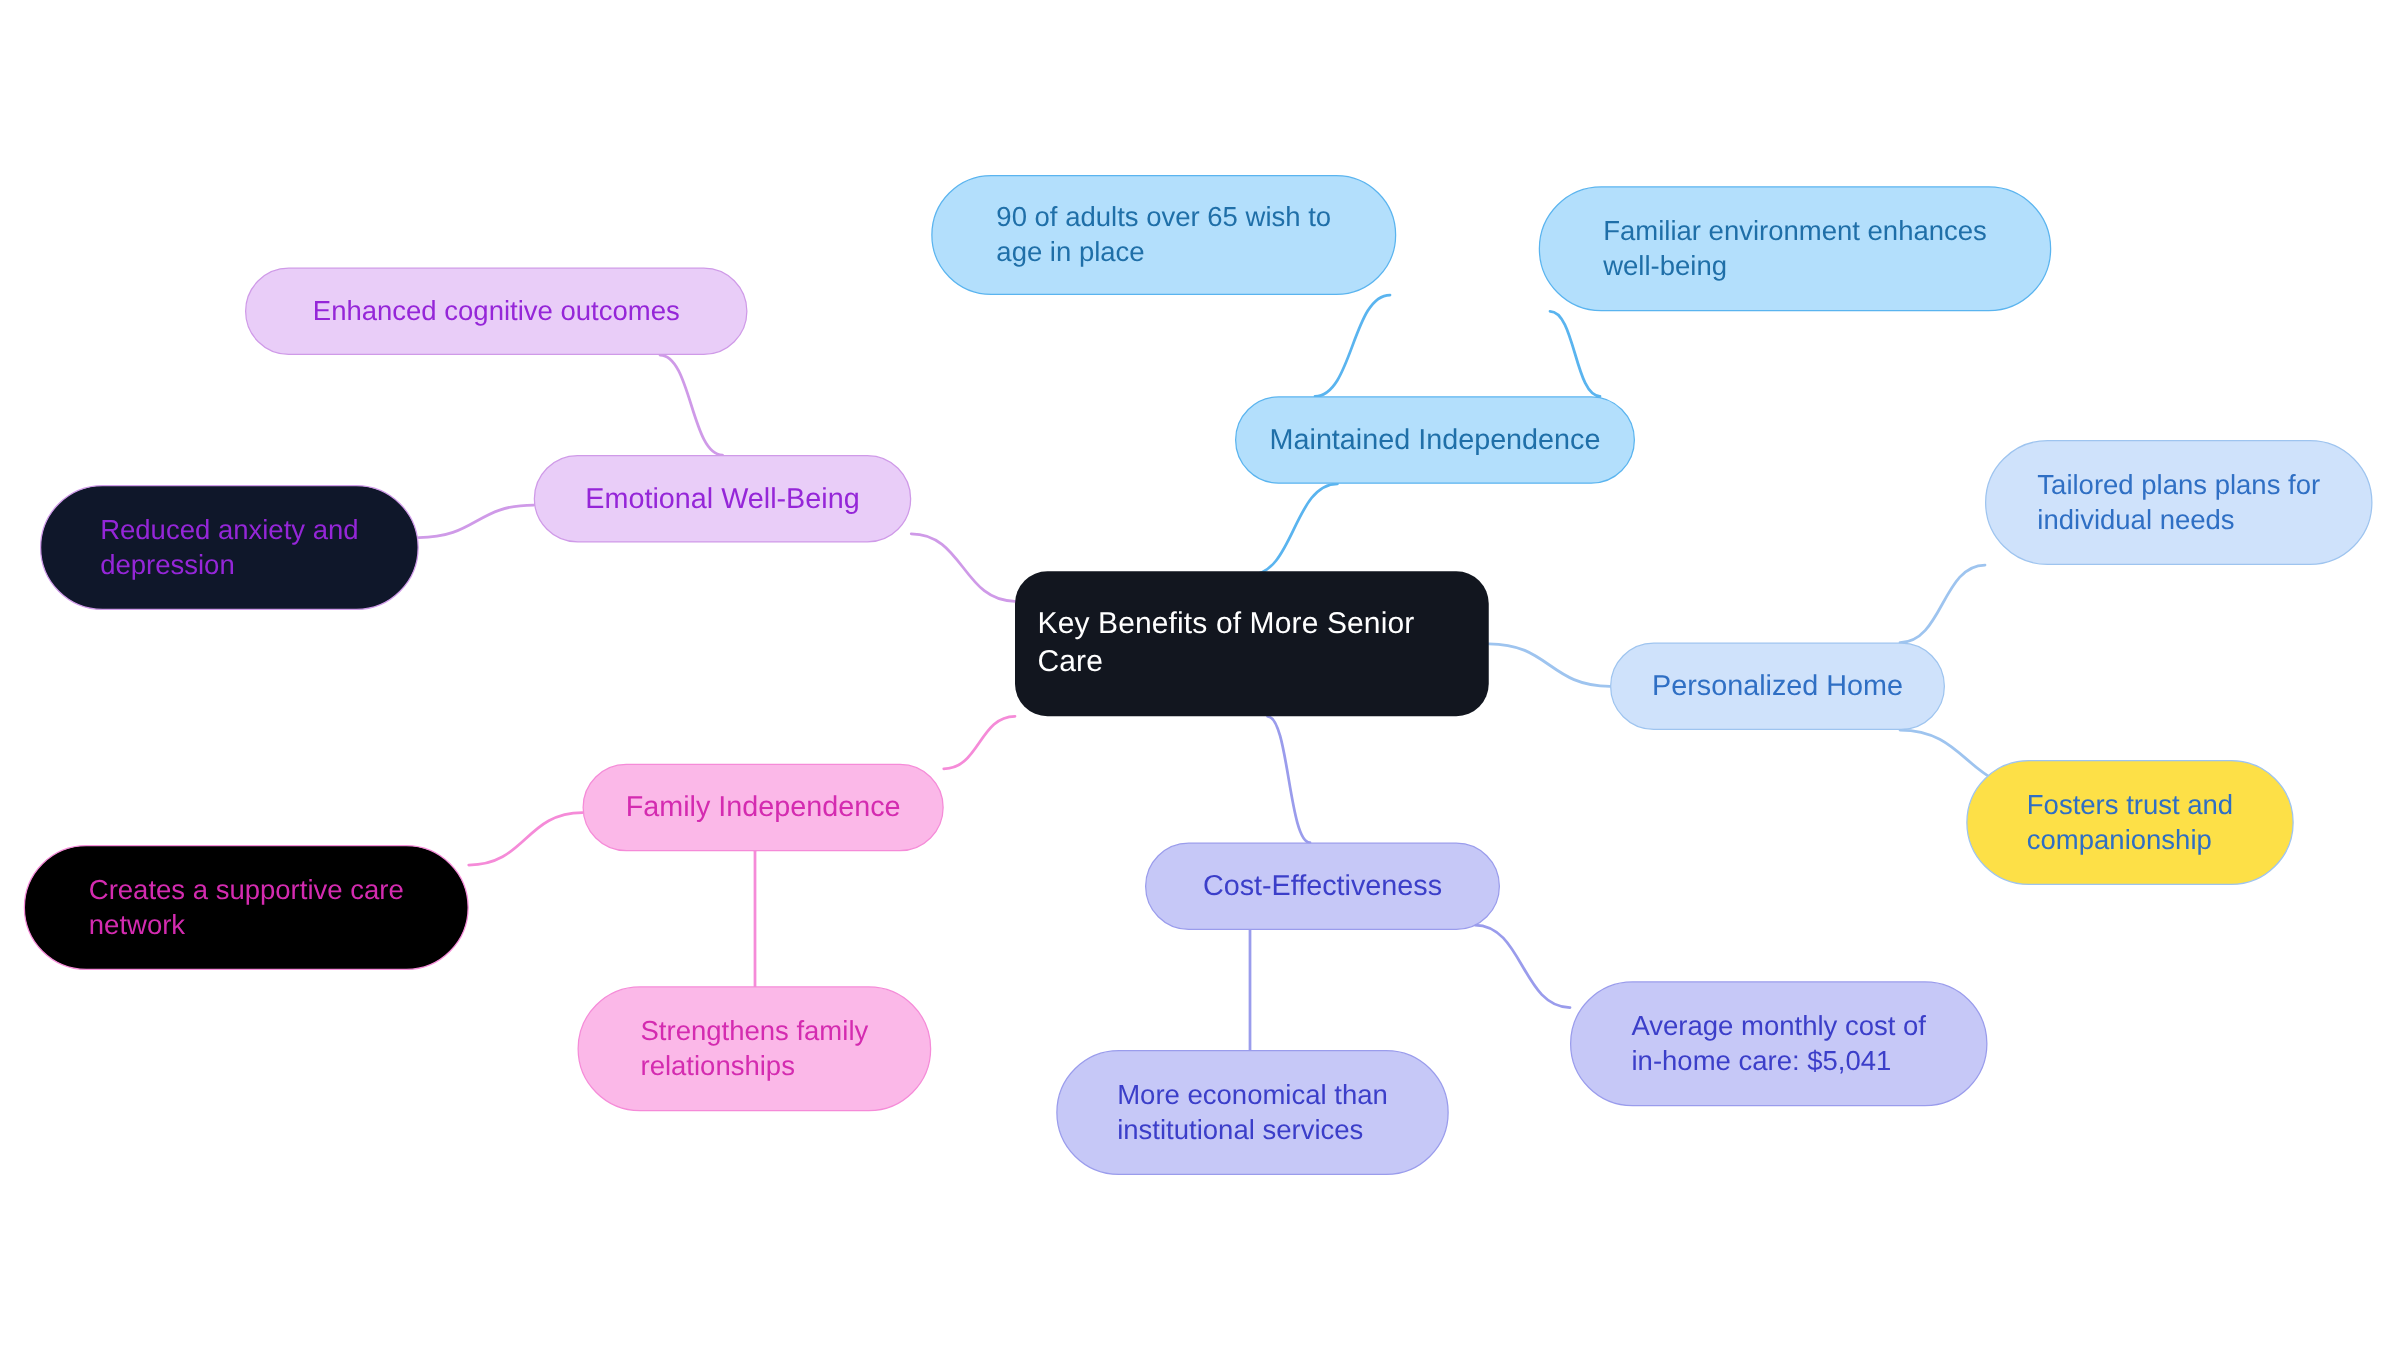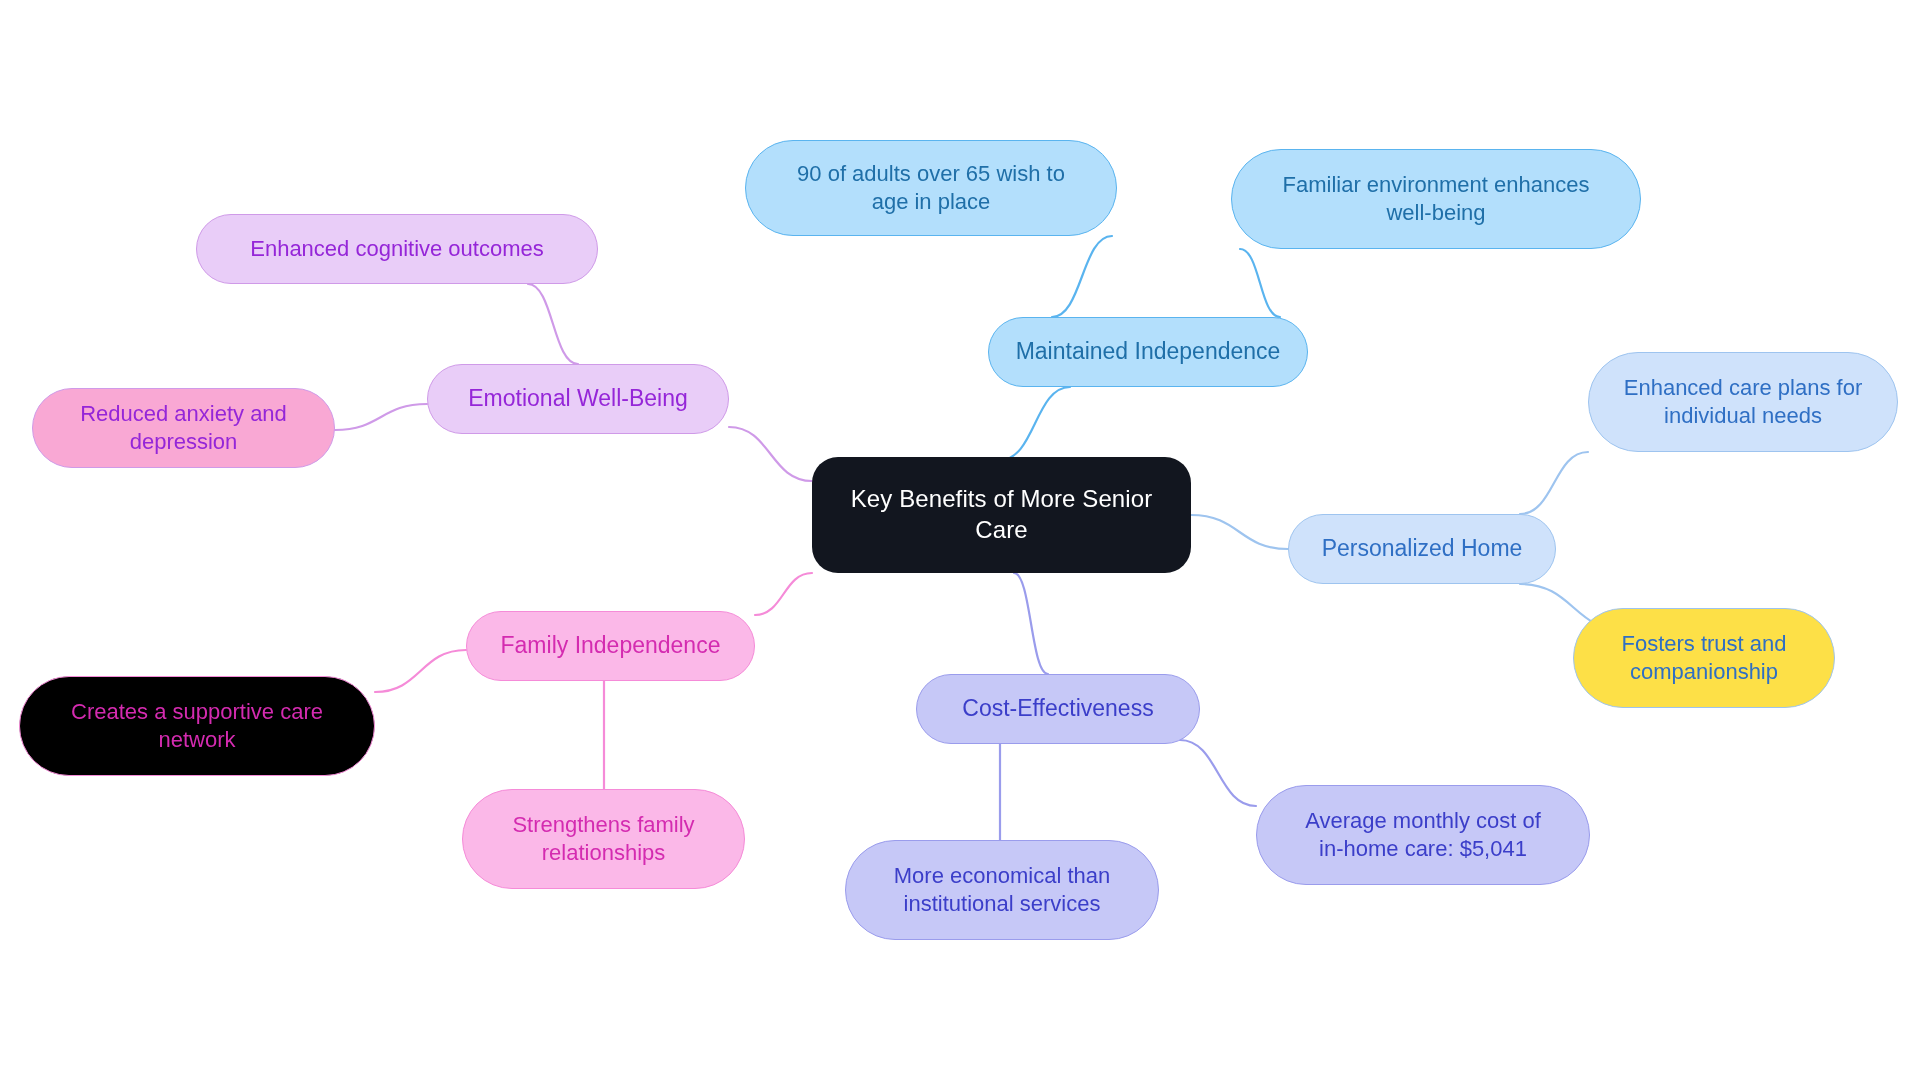--- a/index.html
+++ b/index.html
@@ -25,21 +25,20 @@
     width: 1920px;
     height: 1083px;
     pointer-events: none;
   }
   .node {
     position: absolute;
     box-sizing: border-box;
     display: flex;
     align-items: center;
     justify-content: center;
-    text-align: center;
     border-radius: 999px;
     border-style: solid;
     border-width: 1.5px;
     padding: 0 18px;
     line-height: 1.28;
     white-space: pre-line;
   }
   .node-root {
     border-radius: 26px;
     border-width: 0;
@@ -71,32 +70,32 @@
       <path d="M 427 404 C 381 404, 381 430, 335 430" fill="none" stroke="#cf9ae8" stroke-width="2.2" stroke-linecap="round"></path>
     </svg>
   <div id="node-layer">
       <div class="node node-root" style="left: 812px; top: 457px; width: 379px; height: 116px; background: rgb(18, 22, 31); color: rgb(255, 255, 255); border-color: rgb(18, 22, 31);"><span>Key Benefits of More Senior Care</span></div>
       <div class="node node-branch" style="left: 988px; top: 317px; width: 320px; height: 70px; background: rgb(179, 223, 252); color: rgb(31, 111, 168); border-color: rgb(90, 180, 239);"><span>Maintained Independence</span></div>
       <div class="node node-leaf" style="left: 745px; top: 140px; width: 372px; height: 96px; background: rgb(179, 223, 252); color: rgb(31, 111, 168); border-color: rgb(90, 180, 239);"><span>90 of adults over 65 wish to
 age in place</span></div>
       <div class="node node-leaf" style="left: 1231px; top: 149px; width: 410px; height: 100px; background: rgb(179, 223, 252); color: rgb(31, 111, 168); border-color: rgb(90, 180, 239);"><span>Familiar environment enhances
 well-being</span></div>
       <div class="node node-branch" style="left: 1288px; top: 514px; width: 268px; height: 70px; background: rgb(207, 226, 251); color: rgb(47, 111, 196); border-color: rgb(158, 196, 239);"><span>Personalized Home</span></div>
-      <div class="node node-leaf" style="left: 1588px; top: 352px; width: 310px; height: 100px; background: rgb(207, 226, 251); color: rgb(47, 111, 196); border-color: rgb(158, 196, 239);"><span>Enhanced care plans for
+      <div class="node node-leaf" style="left: 1588px; top: 352px; width: 310px; height: 100px; background: rgb(207, 226, 251); color: rgb(47, 111, 196); border-color: rgb(158, 196, 239);"><span>Tailored plans plans for
 individual needs</span></div>
       <div class="node node-leaf" style="left: 1573px; top: 608px; width: 262px; height: 100px; background: #fde047; color: rgb(47, 111, 196); border-color: rgb(158, 196, 239);"><span>Fosters trust and
 companionship</span></div>
       <div class="node node-branch" style="left: 916px; top: 674px; width: 284px; height: 70px; background: rgb(198, 200, 247); color: rgb(59, 62, 201); border-color: rgb(154, 156, 236);"><span>Cost-Effectiveness</span></div>
       <div class="node node-leaf" style="left: 1256px; top: 785px; width: 334px; height: 100px; background: rgb(198, 200, 247); color: rgb(59, 62, 201); border-color: rgb(154, 156, 236);"><span>Average monthly cost of
 in-home care: $5,041</span></div>
       <div class="node node-leaf" style="left: 845px; top: 840px; width: 314px; height: 100px; background: rgb(198, 200, 247); color: rgb(59, 62, 201); border-color: rgb(154, 156, 236);"><span>More economical than
 institutional services</span></div>
       <div class="node node-branch" style="left: 466px; top: 611px; width: 289px; height: 70px; background: rgb(251, 184, 232); color: rgb(212, 43, 176); border-color: rgb(245, 139, 216);"><span>Family Independence</span></div>
       <div class="node node-leaf" style="left: 19px; top: 676px; width: 356px; height: 100px; background: #000000; color: rgb(212, 43, 176); border-color: rgb(245, 139, 216);"><span>Creates a supportive care
 network</span></div>
       <div class="node node-leaf" style="left: 462px; top: 789px; width: 283px; height: 100px; background: rgb(251, 184, 232); color: rgb(212, 43, 176); border-color: rgb(245, 139, 216);"><span>Strengthens family
 relationships</span></div>
       <div class="node node-branch" style="left: 427px; top: 364px; width: 302px; height: 70px; background: rgb(233, 205, 248); color: rgb(149, 38, 216); border-color: rgb(207, 154, 232);"><span>Emotional Well-Being</span></div>
       <div class="node node-leaf" style="left: 196px; top: 214px; width: 402px; height: 70px; background: rgb(233, 205, 248); color: rgb(149, 38, 216); border-color: rgb(207, 154, 232);"><span>Enhanced cognitive outcomes</span></div>
-      <div class="node node-leaf" style="left: 32px; top: 388px; width: 303px; height: 80px; background: #f9a8d4; color: rgb(149, 38, 216); border-color: rgb(207, 154, 232);"><span>Reduced anxiety and
+      <div class="node node-leaf" style="left: 32px; top: 388px; width: 303px; height: 100px; background: #0f172a; color: rgb(149, 38, 216); border-color: rgb(207, 154, 232);"><span>Reduced anxiety and
 depression</span></div>
     </div>
 </div>
 
 </body></html>

